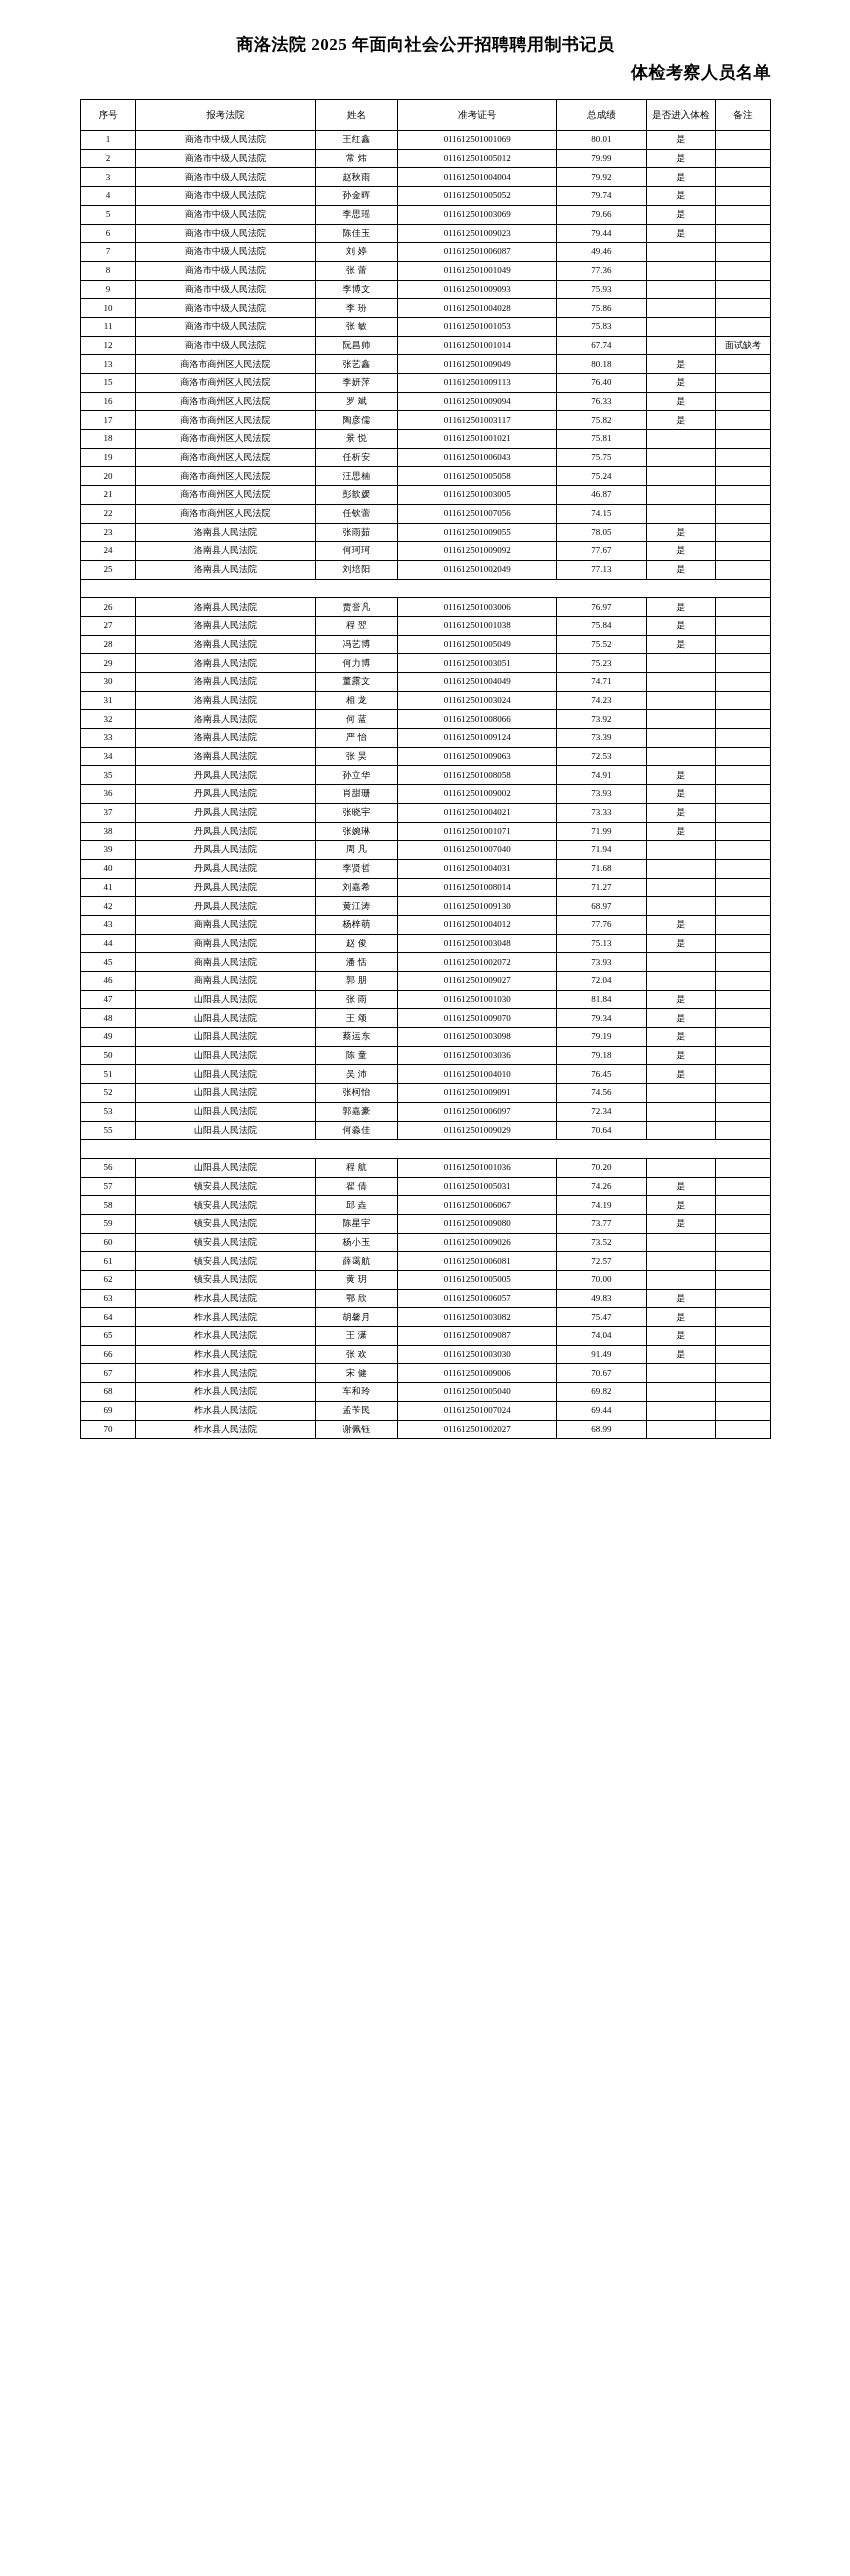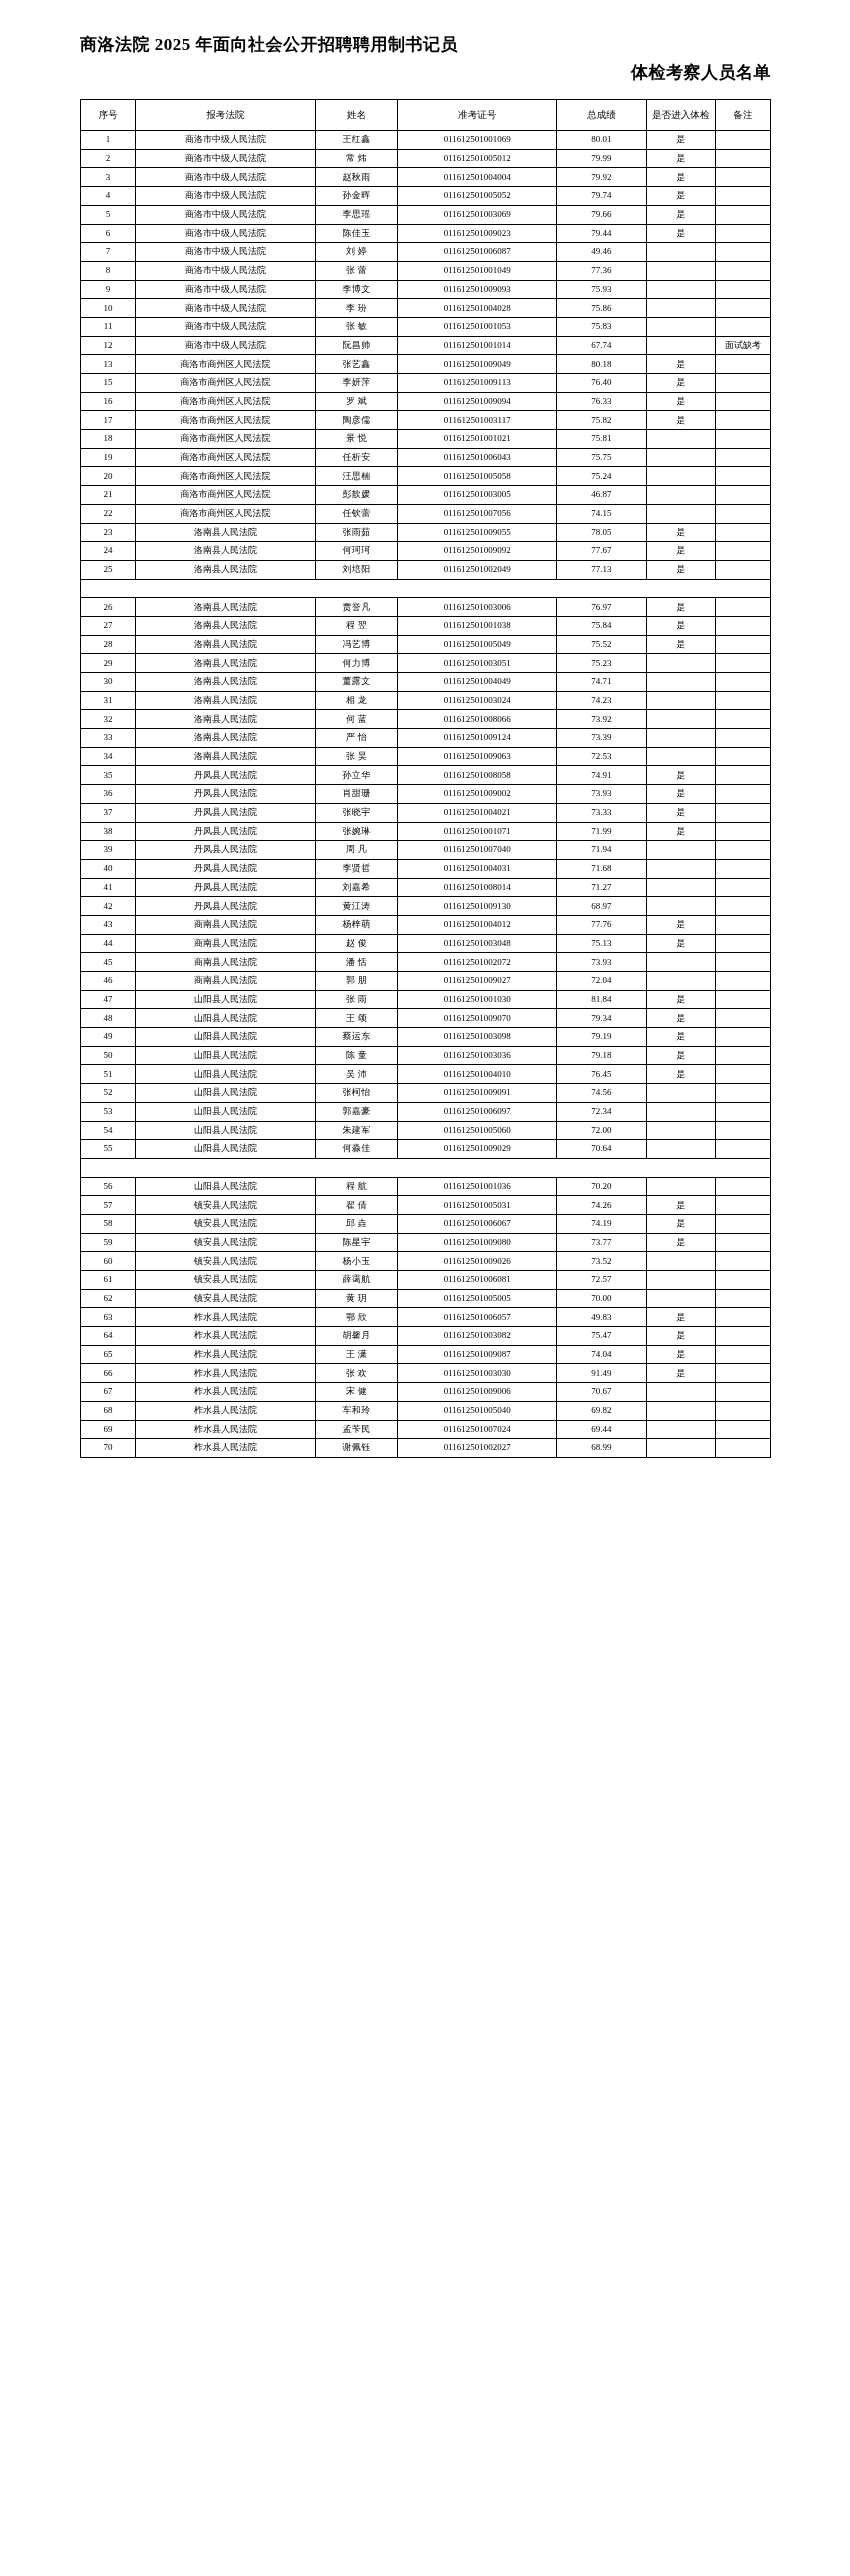--- a/index.html
+++ b/index.html
@@ -11,20 +11,21 @@
     width: 851px;
     font-family: "Liberation Serif", "DejaVu Serif", serif;
     color: #000000;
   }
   .page {
     width: 851px;
     box-sizing: border-box;
     padding: 32px 80px 21.4px 80px;
   }
   .doc-title {
+    text-align: center;
     font-size: 17px;
     font-weight: bold;
     letter-spacing: 0.5px;
     line-height: 1.5;
     margin: 0 0 2.1px 0;
   }
   .doc-subtitle {
     text-align: right;
     font-size: 17px;
     font-weight: bold;
@@ -579,29 +580,20 @@
         <tr>
           <td>53</td>
           <td>山阳县人民法院</td>
           <td class="cell-name">郭嘉豪</td>
           <td>011612501006097</td>
           <td>72.34</td>
           <td></td>
           <td class="cell-note-wrap"></td>
         </tr>
         <tr>
-          <td>54</td>
-          <td>山阳县人民法院</td>
-          <td class="cell-name">朱建军</td>
-          <td>011612501005060</td>
-          <td>72.00</td>
-          <td></td>
-          <td class="cell-note-wrap"></td>
-        </tr>
-        <tr>
           <td>55</td>
           <td>山阳县人民法院</td>
           <td class="cell-name">何淼佳</td>
           <td>011612501009029</td>
           <td>70.64</td>
           <td></td>
           <td class="cell-note-wrap"></td>
         </tr>
         <tr class="gap-row">
           <td colspan="7"></td>

